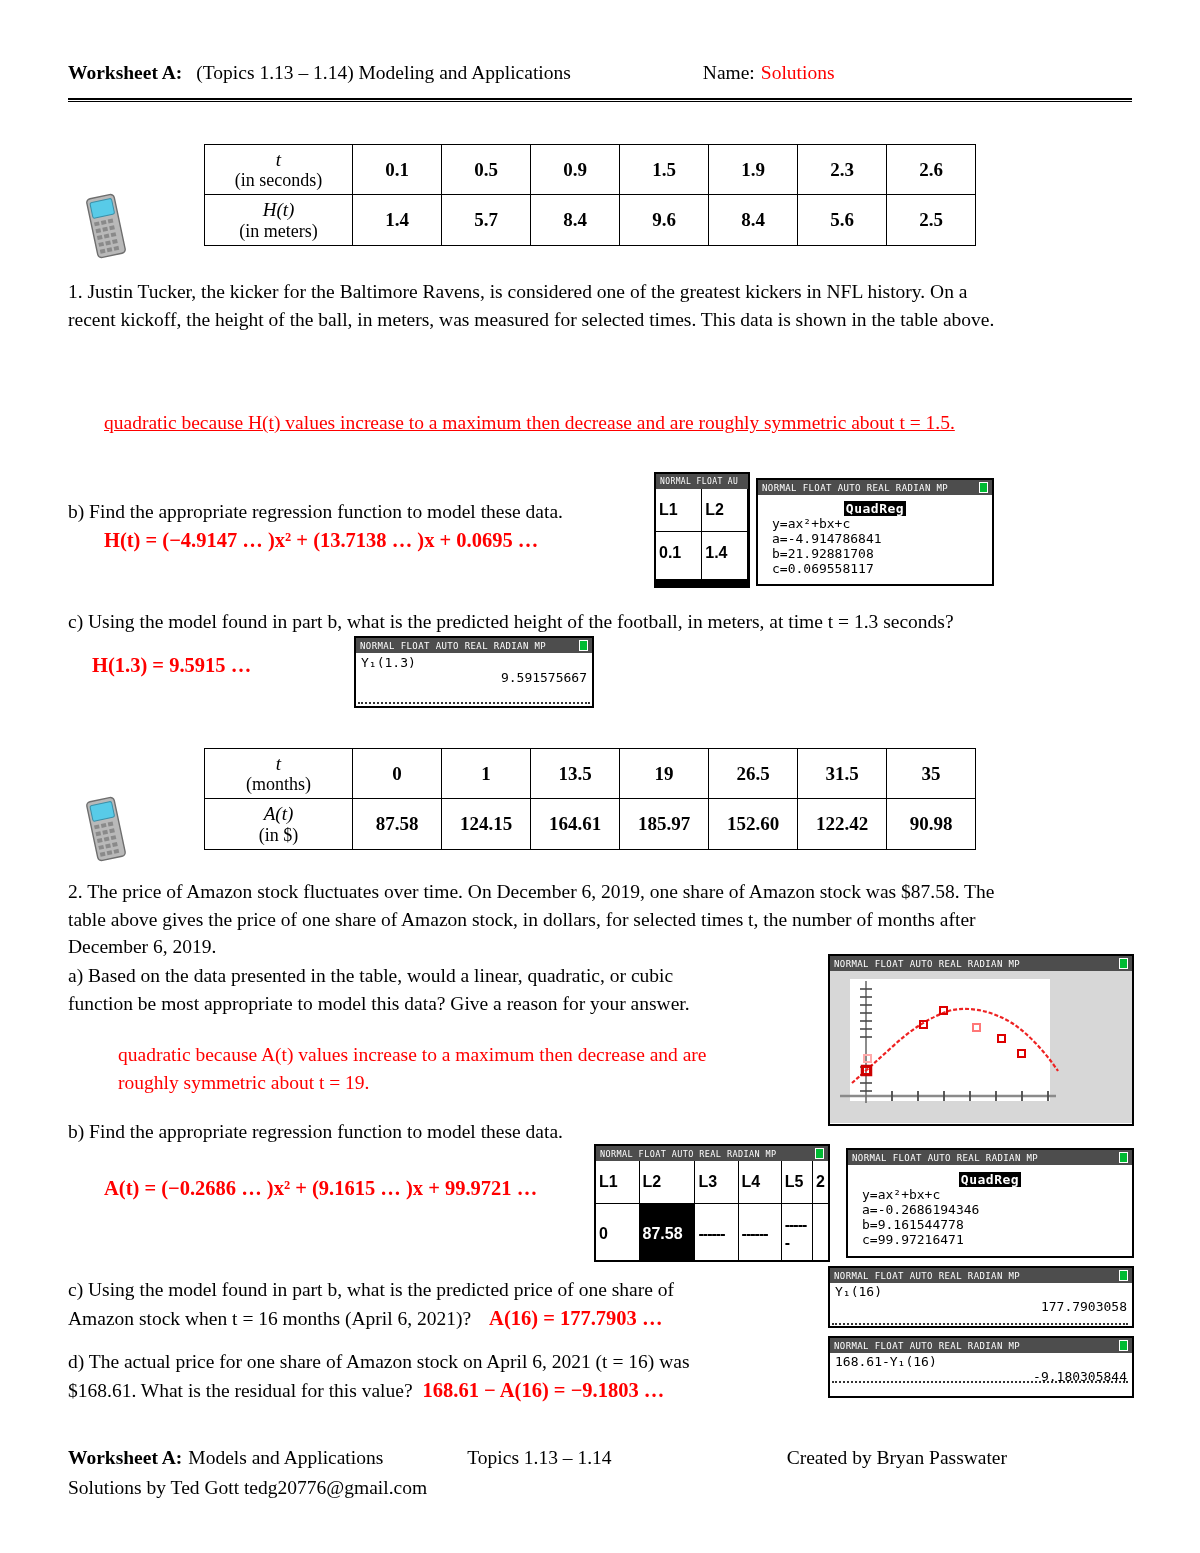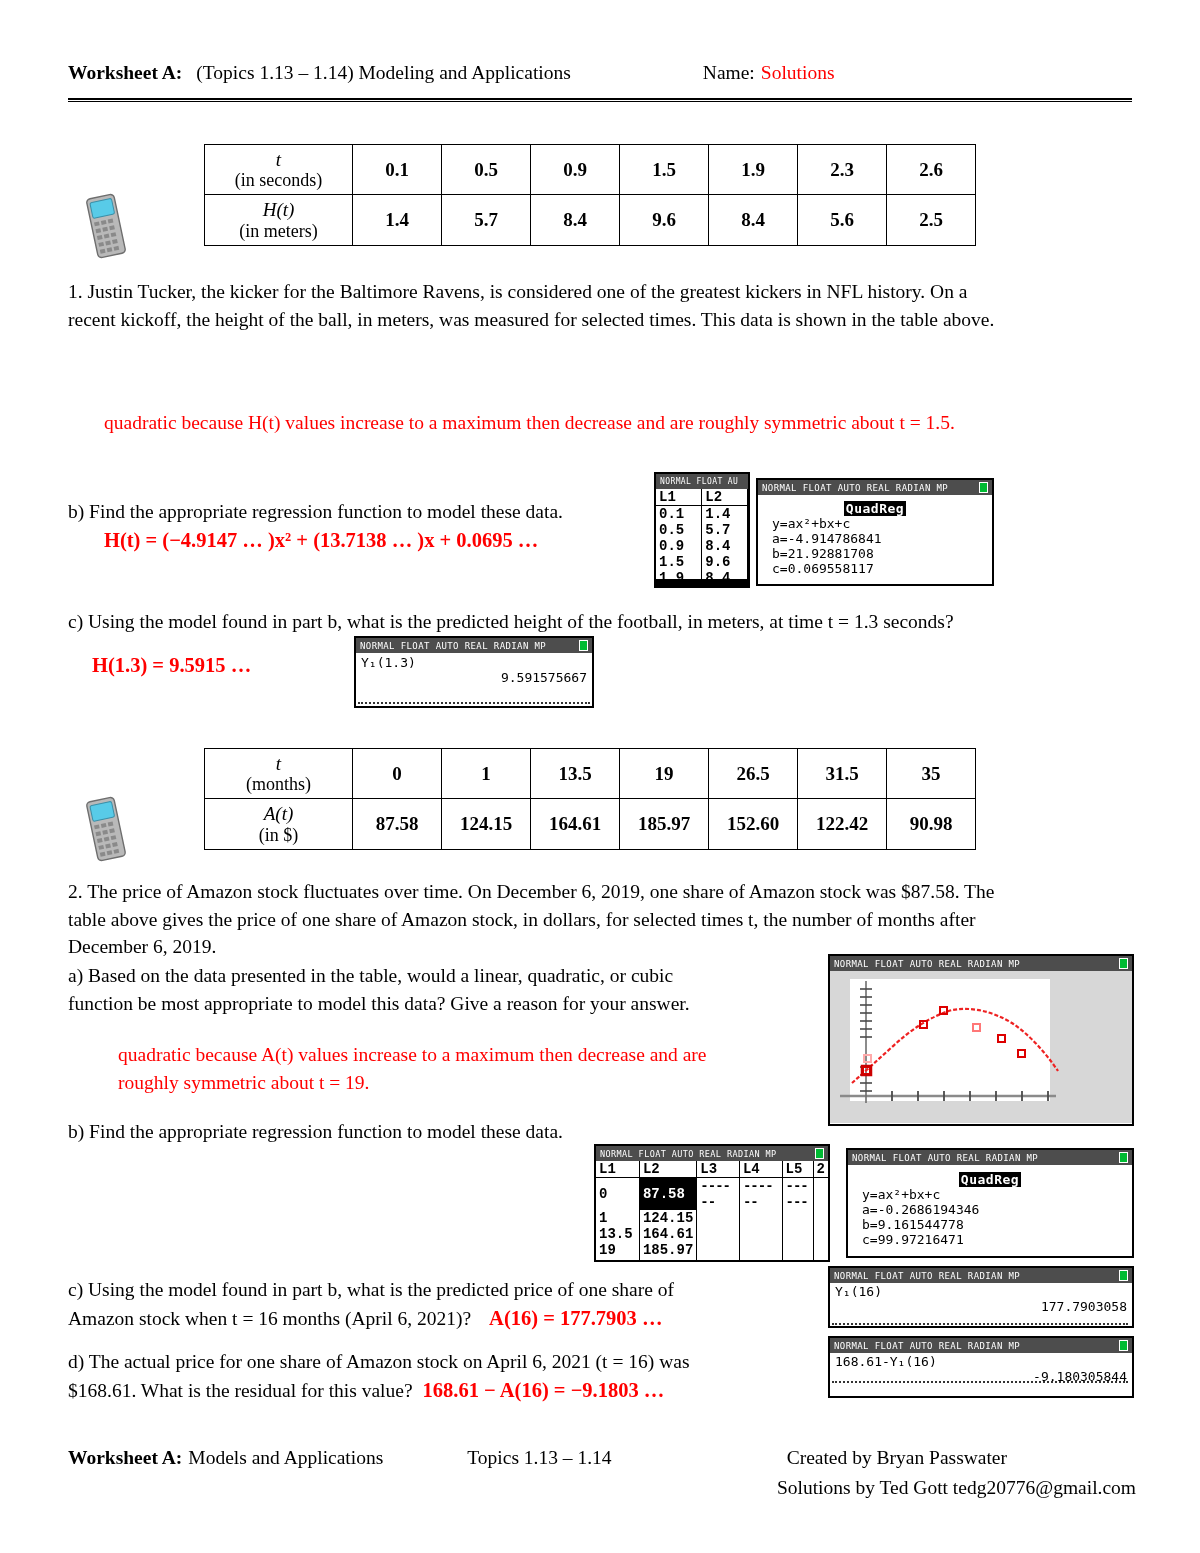--- a/index.html
+++ b/index.html
@@ -97,24 +97,24 @@
     width:9px; height:11px; background:#00bb33;
     border:1.5px solid #ffffff; position:relative; flex:none;
   }
   .ti-body { background:#ffffff; position:relative; }
   .ti-line { font-size:13px; line-height:1.15; white-space:pre; }
 
   
   .lst { width:100%; border-collapse:collapse; }
   .lst td, .lst th {
     border-right:1.5px solid #000;
-    font-size:14px; font-weight:bold;
-    padding:0 3px;
+    font-size:16px; font-weight:bold;
+    padding:12px 3px;
     text-align:left;
-    font-family:Liberation Mono, monospace;
+    font-family:Liberation Sans, sans-serif;
   }
   .lst th { border-bottom:1.5px solid #000; }
   .lst .selcell { background:#000; color:#fff; }
   .dashrow { letter-spacing:-1px; }
 
   
   .qr-title {
     text-align:center; background:#000; color:#fff;
     font-weight:bold; font-size:13px; display:inline-block;
     padding:0 2px; letter-spacing:0.5px;
@@ -196,21 +196,21 @@
     </tr>
   </tbody>
     </table>
 
   <div class="para" style="left:68px; top:278px; width:1068px;">
     <div>1.  Justin Tucker, the kicker for the Baltimore Ravens, is considered one of the greatest kickers in NFL history.  On a</div>
     <div>recent kickoff, the height of the ball, in meters, was measured for selected times.  This data is shown in the table above.</div>
   </div>
 
 
-  <div class="para ansred" style="left:104px; top:409px; width:1030px;">quadratic because H(t) values increase to a maximum then decrease and are roughly symmetric about t = 1.5.</div>
+  <div class="para ansred" style="left:104px; top:409px; width:1030px;text-decoration:underline;">quadratic because H(t) values increase to a maximum then decrease and are roughly symmetric about t = 1.5.</div>
 
   <div class="para" style="left:68px; top:498px; width:560px;">b)  Find the appropriate regression function to model these data.</div>
   <div class="para mathred" style="left:104px; top:526px; width:560px;">H(t) = (−4.9147 … )x² + (13.7138 … )x + 0.0695 …</div>
 
   <div class="ti" id="ti-list1" style="left:654px; top:472px; width:96px; height:116px;">
     <div class="ti-bar">
       <span style="font-size:8px;">NORMAL FLOAT AU</span>
     </div>
     <div class="ti-body" style="height:99px;">
       <table class="lst">
@@ -406,20 +406,21 @@
           <rect x="143" y="53" width="7" height="7" stroke="#ff7777"></rect>
           <rect x="168" y="64" width="7" height="7"></rect>
           <rect x="188" y="79" width="7" height="7"></rect>
         </g>
         <rect x="32" y="95" width="9" height="9" fill="none" stroke="#cc0000" stroke-width="2.5"></rect>
       </svg>
     </div>
   </div>
 
   <div class="para" style="left:68px; top:1118px; width:560px;">b)  Find the appropriate regression function to model these data.</div>
+  <div class="para mathred" style="left:104px; top:1174px; width:560px;">A(t) = (−0.2686 … )x² + (9.1615 … )x + 99.9721 …</div>
 
   <div class="ti" id="ti-list2" style="left:594px; top:1144px; width:236px; height:118px;">
     <div class="ti-bar">
       <span style="font-size:8.5px;">NORMAL FLOAT AUTO REAL RADIAN MP</span>
       <span class="ti-batt"></span>
     </div>
     <div class="ti-body" style="height:98px;">
       <table class="lst">
         <tbody>
             <tr>
@@ -542,16 +543,16 @@
     </div>
   </div>
 
   <div class="para" style="left:68px; top:1444px; width:1068px; font-size:19.5px;">
     <div style="display:flex; align-items:baseline;">
       <span class="bold">Worksheet A:</span>
       <span style="margin-left:6px;">Models and Applications</span>
       <span style="margin-left:84px;">Topics 1.13 – 1.14</span>
       <span style="margin-left:175px;">Created by Bryan Passwater</span>
     </div>
-    <div style="text-align:right; margin-top:2px;font-family:Liberation Serif, serif;">Solutions by Ted Gott tedg20776@gmail.com</div>
+    <div style="text-align:left; margin-top:2px;font-family:Liberation Serif, serif;">Solutions by Ted Gott tedg20776@gmail.com</div>
   </div>
 
 </div>
 
 </body></html>

